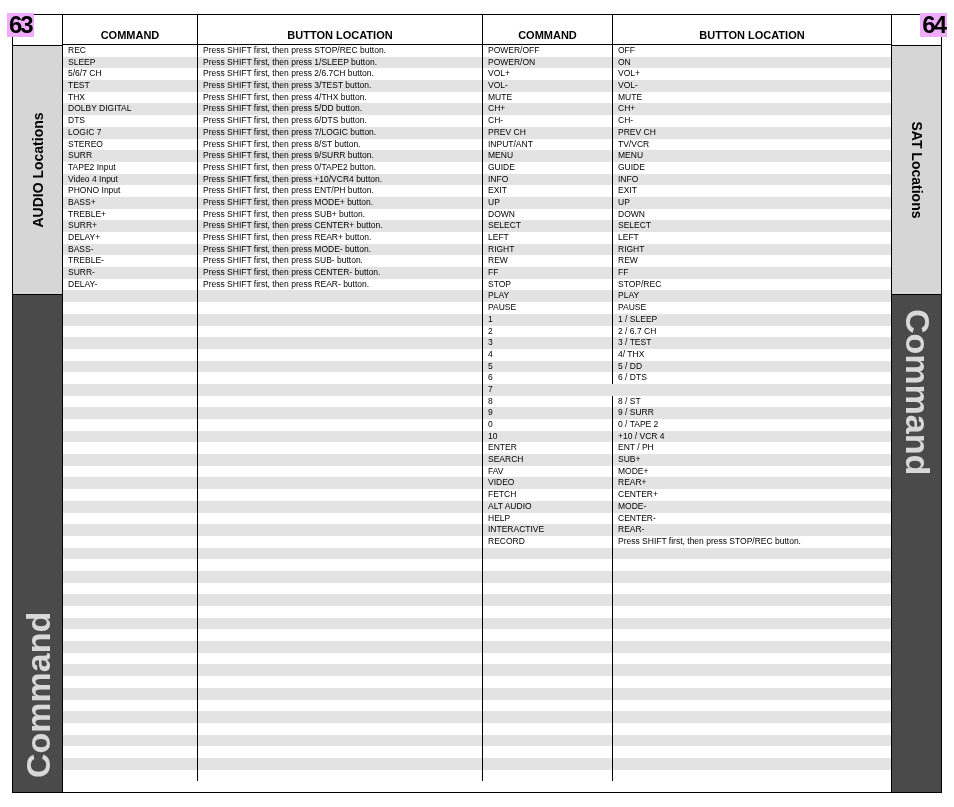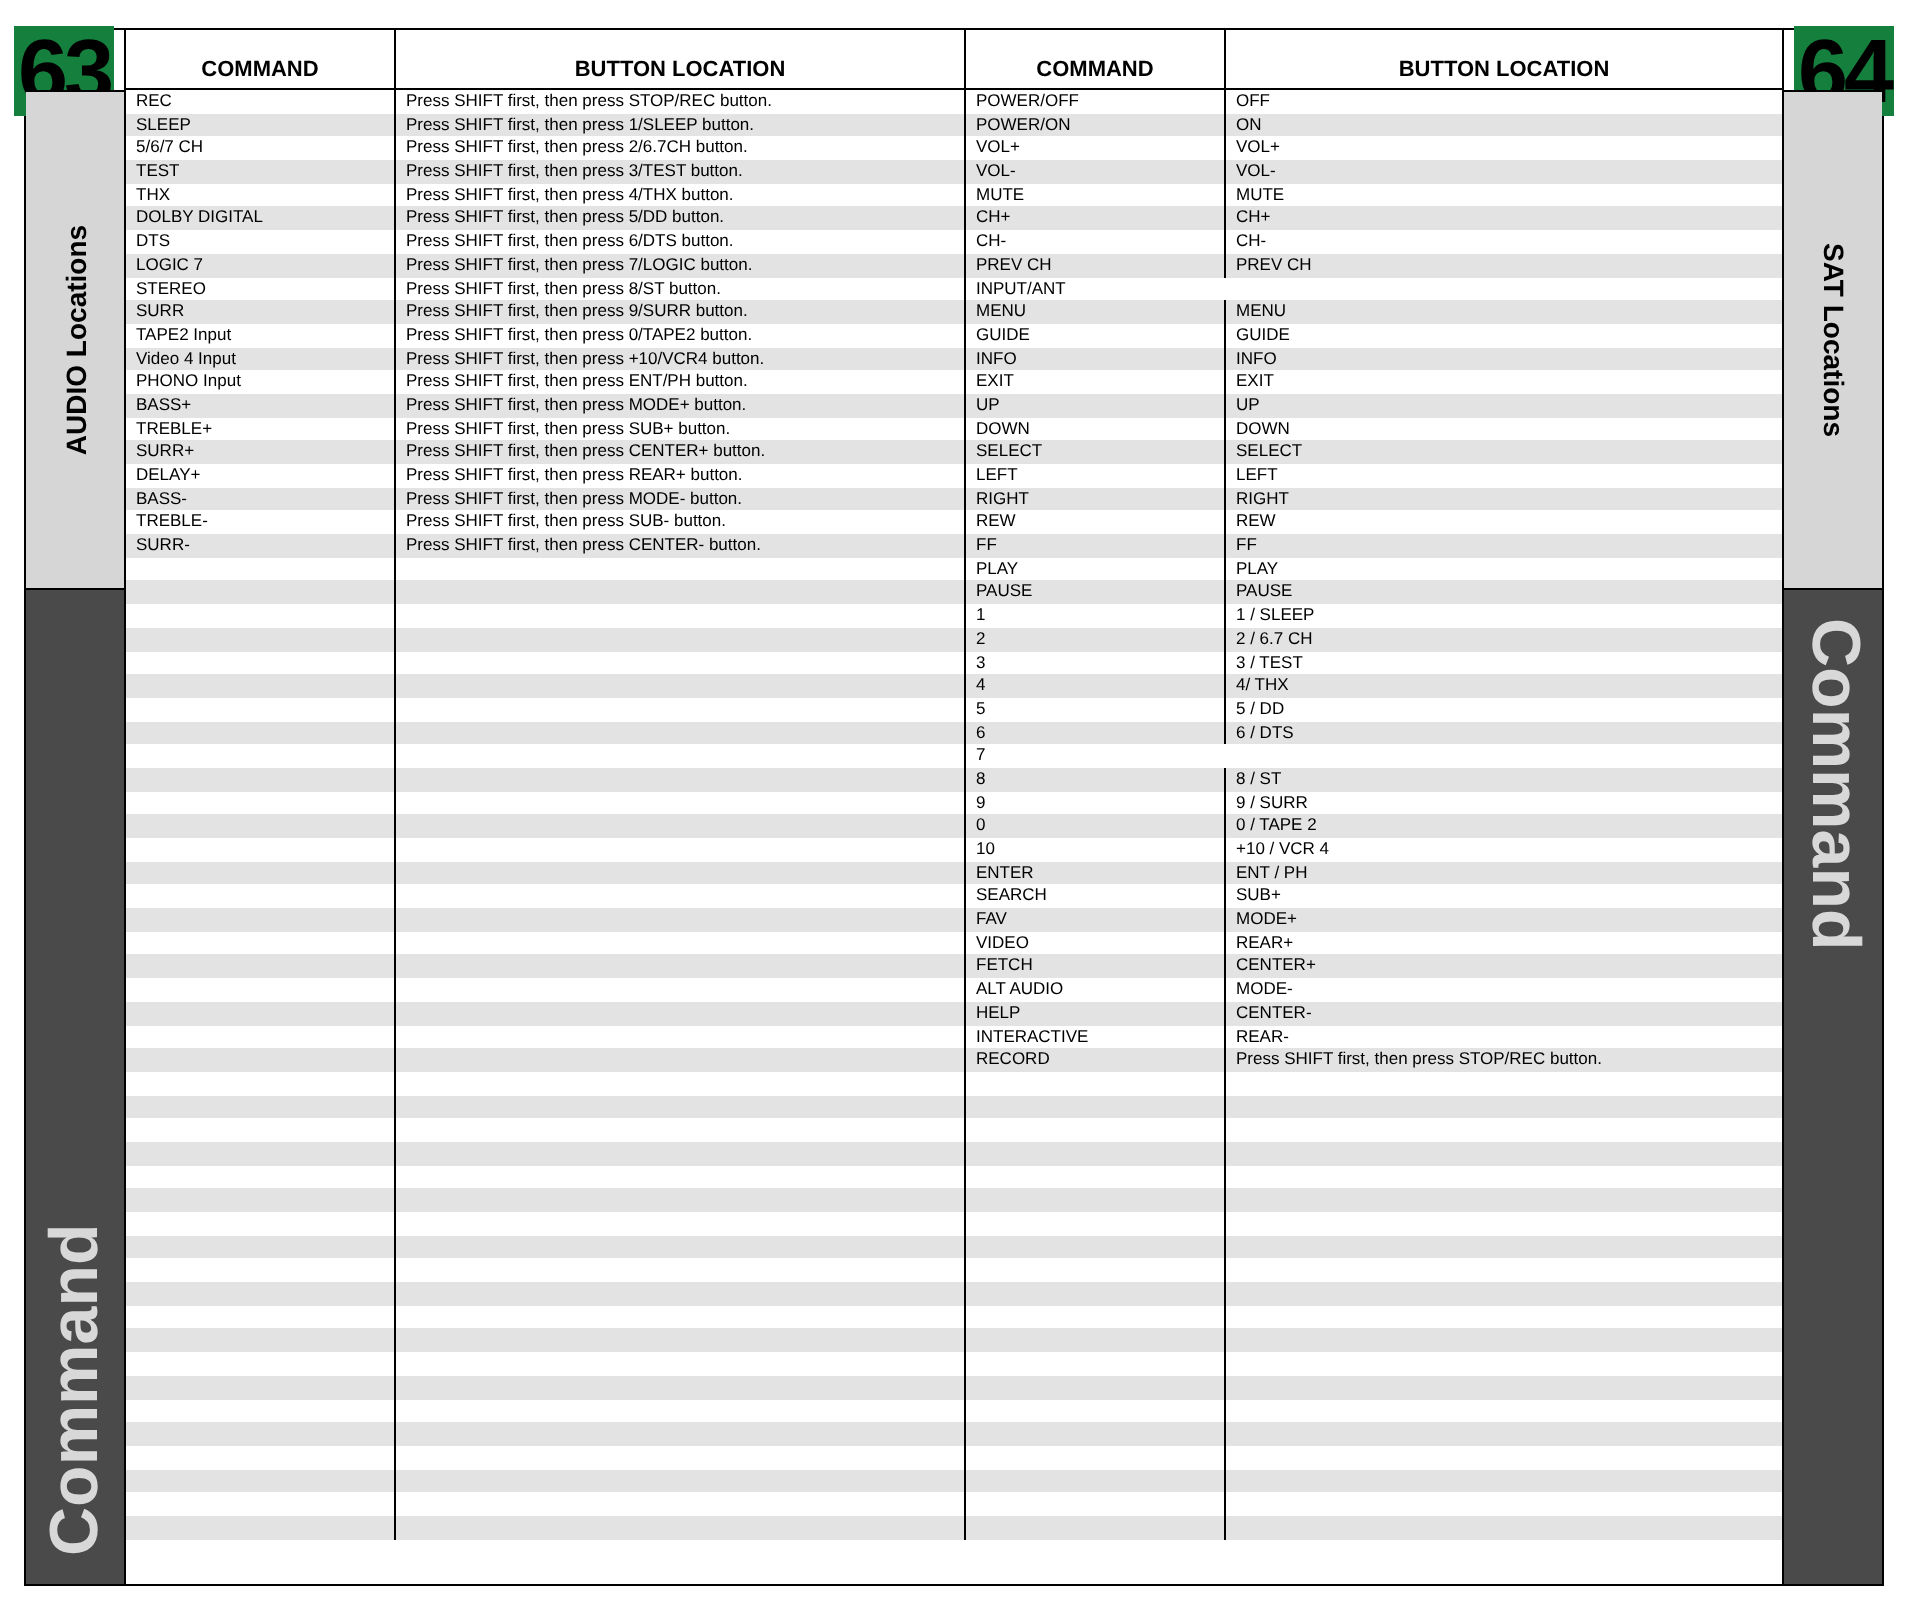--- a/index.html
+++ b/index.html
@@ -16,25 +16,25 @@
     position: absolute;
     top: 14px;
     left: 12px;
     right: 12px;
     bottom: 14px;
     border: 1px solid #000;
   }
   .pagenum {
     position: absolute;
     top: -2px;
-    font-size: 45px;
+    font-size: 24px;
     font-weight: 900;
     font-family: Arial, Helvetica, sans-serif;
     color: #000;
-    background: #15803d;
+    background: #f0abfc;
     line-height: 1;
     padding: 0 2px;
     letter-spacing: -2px;
   }
   .pagenum.left  { left: -6px; }
   .pagenum.right { right: -6px; }
 
   .sidebar {
     position: absolute;
     top: 0;
@@ -236,20 +236,21 @@
         <div class="datarow">
           <div class="cell w1">LOGIC 7</div>
           <div class="cell w2">Press SHIFT first, then press 7/LOGIC button.</div>
           <div class="cell w3">PREV CH</div>
           <div class="cell w4">PREV CH</div>
         </div>
         <div class="datarow">
           <div class="cell w1">STEREO</div>
           <div class="cell w2">Press SHIFT first, then press 8/ST button.</div>
           <div class="cell w3">INPUT/ANT</div>
+          <div class="cell w4">TV/VCR</div>
         </div>
         <div class="datarow">
           <div class="cell w1">SURR</div>
           <div class="cell w2">Press SHIFT first, then press 9/SURR button.</div>
           <div class="cell w3">MENU</div>
           <div class="cell w4">MENU</div>
         </div>
         <div class="datarow">
           <div class="cell w1">TAPE2 Input</div>
           <div class="cell w2">Press SHIFT first, then press 0/TAPE2 button.</div>
@@ -304,20 +305,26 @@
           <div class="cell w3">REW</div>
           <div class="cell w4">REW</div>
         </div>
         <div class="datarow">
           <div class="cell w1">SURR-</div>
           <div class="cell w2">Press SHIFT first, then press CENTER- button.</div>
           <div class="cell w3">FF</div>
           <div class="cell w4">FF</div>
         </div>
         <div class="datarow">
+          <div class="cell w1">DELAY-</div>
+          <div class="cell w2">Press SHIFT first, then press REAR- button.</div>
+          <div class="cell w3">STOP</div>
+          <div class="cell w4">STOP/REC</div>
+        </div>
+        <div class="datarow">
           <div class="cell w1"></div>
           <div class="cell w2"></div>
           <div class="cell w3">PLAY</div>
           <div class="cell w4">PLAY</div>
         </div>
         <div class="datarow">
           <div class="cell w1"></div>
           <div class="cell w2"></div>
           <div class="cell w3">PAUSE</div>
           <div class="cell w4">PAUSE</div>

